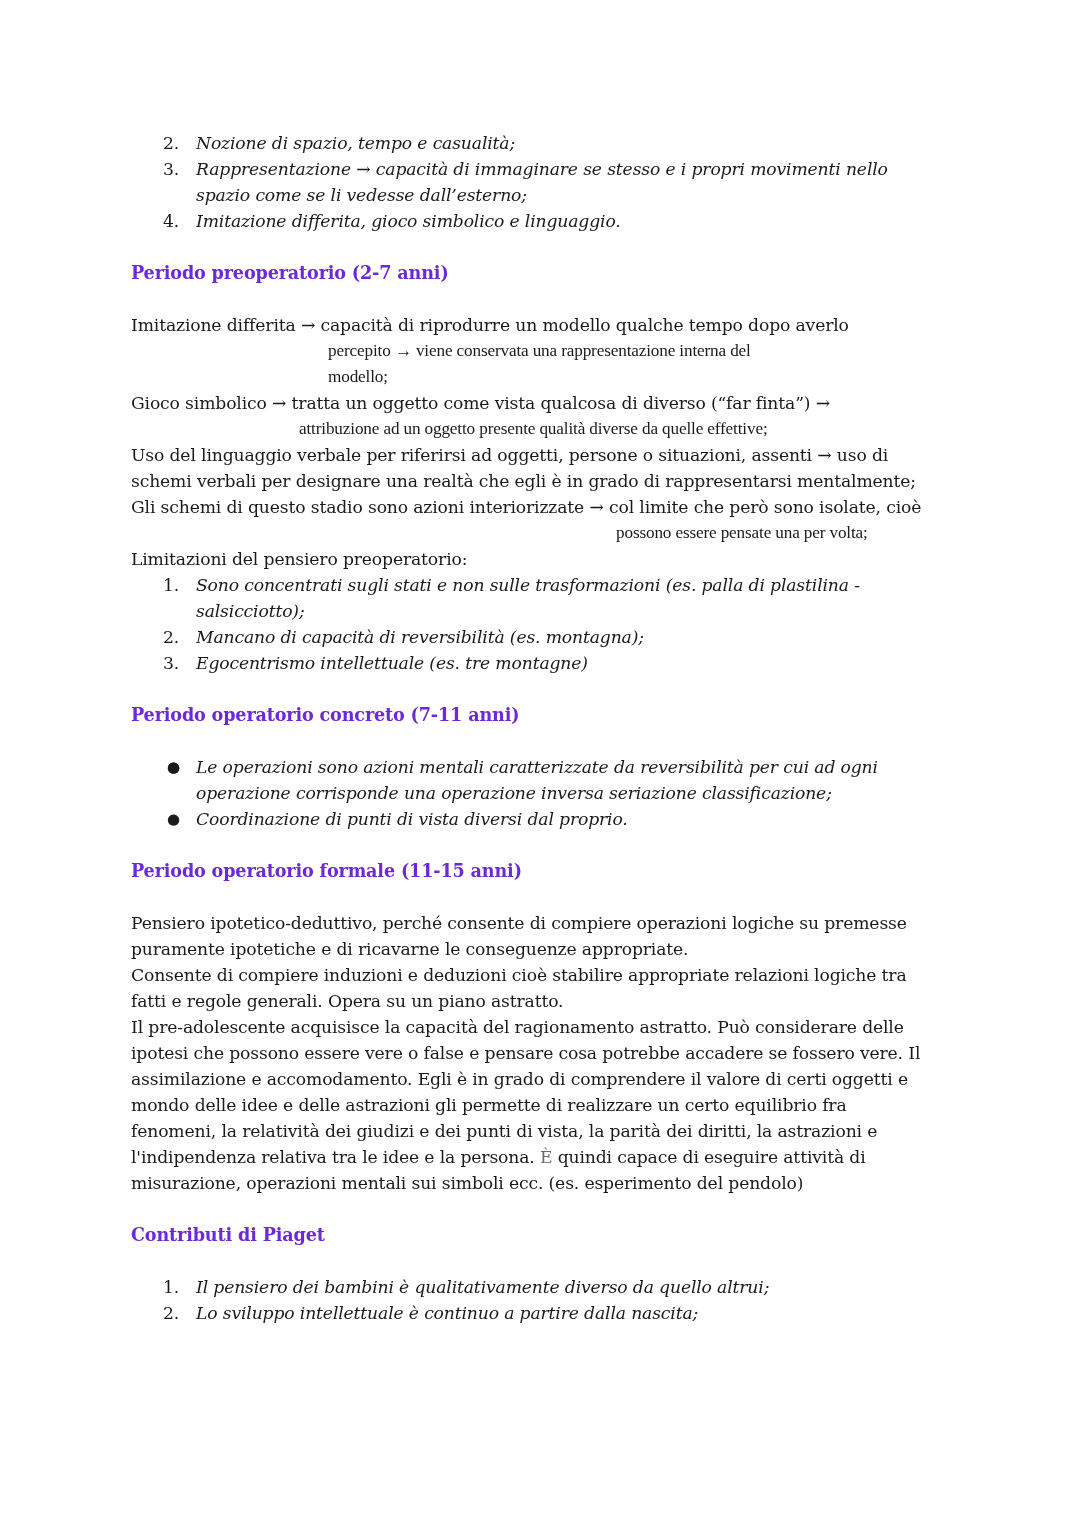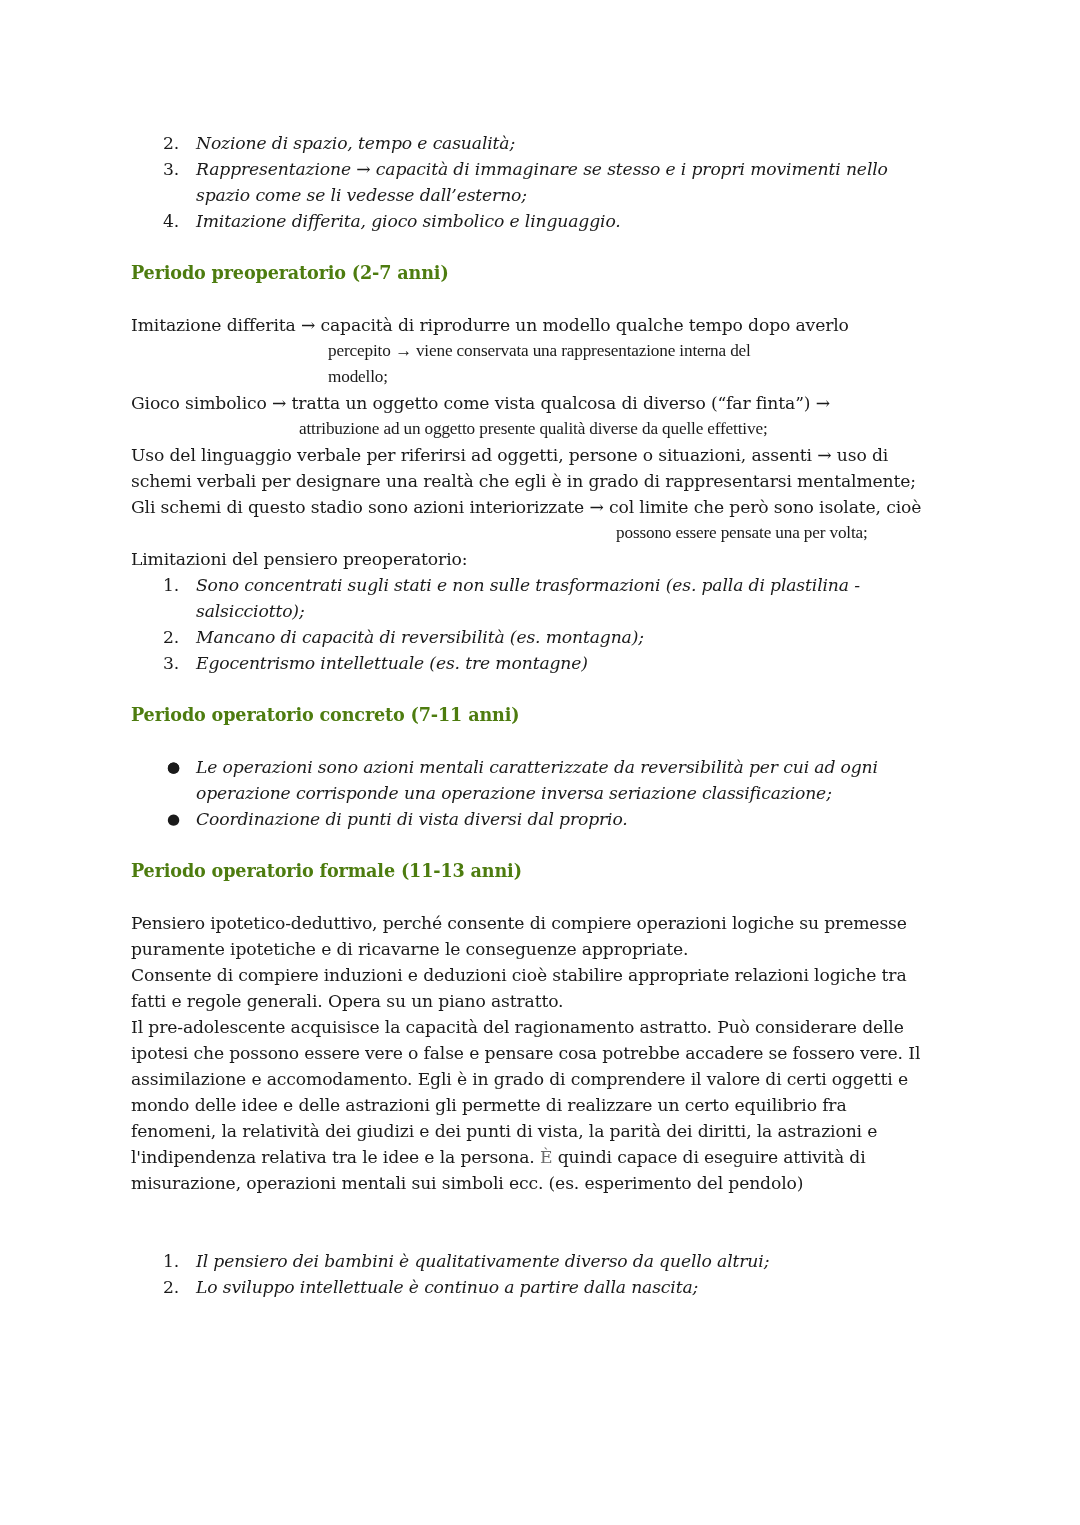--- a/index.html
+++ b/index.html
@@ -41,21 +41,21 @@
       position: absolute;
       left: 36px;
       top: 0;
       width: 14px;
       font-size: 15px;
     }
     .ol-item .text, .ul-item .text { display: block; font-style: italic; }
     .heading {
       font-weight: bold;
       font-size: 17.6px;
-      color: #4d7c0f;
+      color: #6d28d9;
     }
     .gap-small { height: 26px; }
     .gap-heading { height: 26px; }
     .hang { display: block; white-space: nowrap; font-family: Liberation Serif, serif; }
     .grey-letter { color: #6b6b6b; }
   </style>
 </head>
 <body>
 
 <div class="page">
@@ -135,39 +135,40 @@
       <span class="text">operazione corrisponde una operazione inversa seriazione classificazione;</span>
     </div>
     <div class="ul-item">
       <span class="bullet">●</span>
       <span class="text">Coordinazione di punti di vista diversi dal proprio.</span>
     </div>
   </div>
 
   <div class="gap-heading"></div>
 
-  <div class="line heading">Periodo operatorio formale (11-13 anni)</div>
+  <div class="line heading">Periodo operatorio formale (11-15 anni)</div>
   <div class="gap-small"></div>
 
   <div>
     <span class="line">Pensiero ipotetico-deduttivo, perché consente di compiere operazioni logiche su premesse</span>
     <span class="line">puramente ipotetiche e di ricavarne le conseguenze appropriate.</span>
     <span class="line">Consente di compiere induzioni e deduzioni cioè stabilire appropriate relazioni logiche tra</span>
     <span class="line">fatti e regole generali. Opera su un piano astratto.</span>
     <span class="line">Il pre-adolescente acquisisce la capacità del ragionamento astratto. Può considerare delle</span>
     <span class="line">ipotesi che possono essere vere o false e pensare cosa potrebbe accadere se fossero vere. Il</span>
     <span class="line">assimilazione e accomodamento. Egli è in grado di comprendere il valore di certi oggetti e</span>
     <span class="line">mondo delle idee e delle astrazioni gli permette di realizzare un certo equilibrio fra</span>
     <span class="line">fenomeni, la relatività dei giudizi e dei punti di vista, la parità dei diritti, la astrazioni e</span>
     <span class="line"><span>l'indipendenza relativa tra le idee e la persona. </span><span class="grey-letter">È</span><span> quindi capace di eseguire attività di</span></span>
     <span class="line">misurazione, operazioni mentali sui simboli ecc. (es. esperimento del pendolo)</span>
   </div>
 
   <div class="gap-heading"></div>
 
+  <div class="line heading">Contributi di Piaget</div>
   <div class="gap-small"></div>
 
   <div>
     <div class="ol-item">
       <span class="num">1.</span>
       <span class="text">Il pensiero dei bambini è qualitativamente diverso da quello altrui;</span>
     </div>
     <div class="ol-item">
       <span class="num">2.</span>
       <span class="text">Lo sviluppo intellettuale è continuo a partire dalla nascita;</span>

